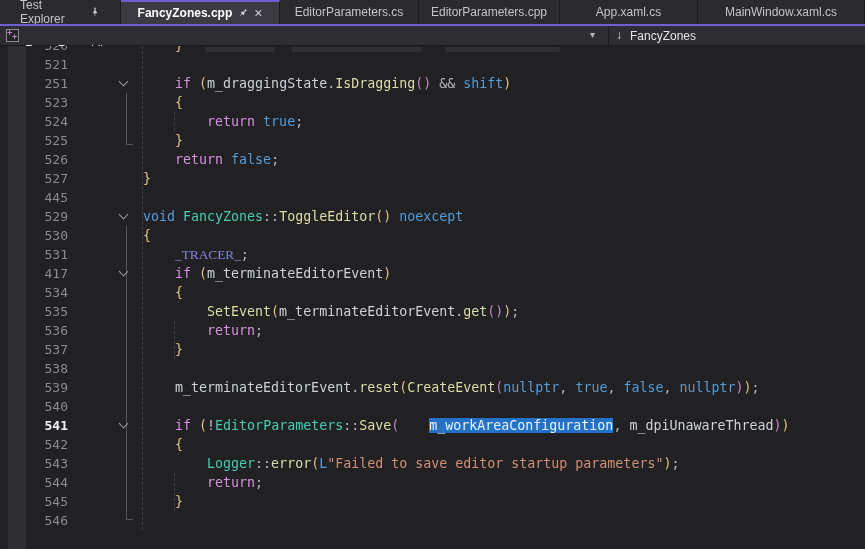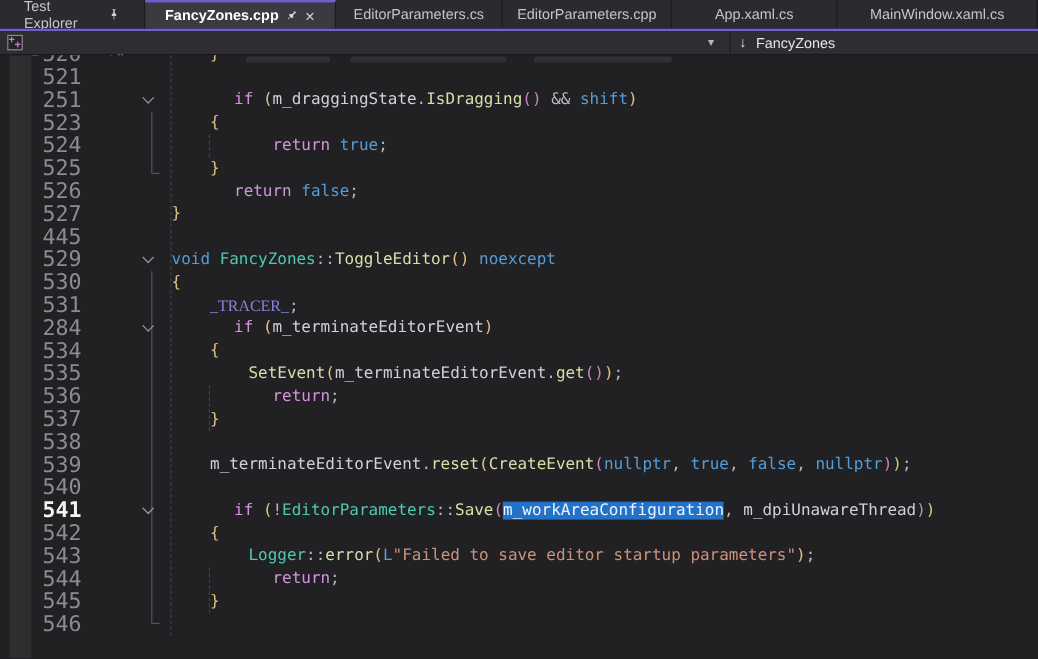--- a/index.html
+++ b/index.html
@@ -40,39 +40,39 @@
 
   
   .editor { position:absolute; left:0; top:46px; width:865px; height:503px;
     background:var(--editor-bg,#212124); overflow:hidden;
     font-family:"DejaVu Sans Mono","Liberation Mono",monospace; font-size:13.3px; }
   .margin-strip { position:absolute; left:8px; top:0; width:18px; height:503px;
     background:#2e2e31; }
   .rows { position:absolute; left:0; top:-10px; width:865px; }
   .row { height:19px; display:flex; align-items:center; }
   .ln { width:68px; text-align:right; color:var(--line-number,#8b8b90); flex:none;
-    font-size:18px; }
+    font-size:13px; }
   .ln.current { color:#f2f2f2; font-weight:bold;text-align:right; }
   .fold { width:75px; height:19px; position:relative; flex:none; }
   .chev { position:absolute; left:52px; top:4px; width:7px; height:7px;
     border-right:1.6px solid #9a9aa0; border-bottom:1.6px solid #9a9aa0;
     transform:rotate(45deg); }
   .code { white-space:pre; }
   .tk-kw    { color:var(--tk-kw,#569CD6); }
-  .tk-ctrl  { color:var(--tk-ctrl,#D592DE);margin-left:20px; }
+  .tk-ctrl  { color:var(--tk-ctrl,#D592DE); }
   .tk-type  { color:var(--tk-type,#4EC9B0); }
   .tk-fn    { color:var(--tk-fn,#DCDCAA); }
   .tk-var   { color:var(--tk-var,#d0d0da); }
   .tk-macro { color:var(--tk-macro,#8584dd);font-family:Liberation Serif, serif; }
   .tk-str   { color:var(--tk-str,#CE9178); }
   .tk-p1    { color:var(--tk-p1,#DFC184); }
   .tk-p2    { color:var(--tk-p2,#C586C0); }
   .tk-punc  { color:var(--tk-punc,#b8b8bc); }
   .tk-ws    { color:#d0d0da; }
-  .tk-sel   { background:var(--selection-bg,#2472C8); color:#eaf4ff; }
+  .tk-sel   { background:var(--selection-bg,#2472C8); color:#eaf4ff;margin-left:30px; }
 
   
   .guide { position:absolute; width:0; border-left:1px dashed #3f3f46; }
   .fold-line { position:absolute; width:0; border-left:1px solid #55555a; }
   .fold-line::after { content:""; position:absolute; left:0; bottom:0; width:6px; height:1px;
     background:#55555a; }
   .frag { position:absolute; height:5px; border-radius:2px; background:#37373c; opacity:.7; }
 </style>
 </head>
 <body>
@@ -198,21 +198,21 @@
           <span class="ln">530</span>
           <span class="fold"></span>
           <span class="code"><span class="tk-p1">{</span></span>
         </div>
         <div class="row">
           <span class="ln">531</span>
           <span class="fold"></span>
           <span class="code"><span class="tk-ws">    </span><span class="tk-macro">_TRACER_</span><span class="tk-punc">;</span></span>
         </div>
         <div class="row">
-          <span class="ln">284</span>
+          <span class="ln">417</span>
           <span class="fold">
             <span class="chev"></span>
           </span>
           <span class="code"><span class="tk-ws">    </span><span class="tk-ctrl">if</span><span class="tk-ws"> </span><span class="tk-p1">(</span><span class="tk-var">m_terminateEditorEvent</span><span class="tk-p1">)</span></span>
         </div>
         <div class="row">
           <span class="ln">534</span>
           <span class="fold"></span>
           <span class="code"><span class="tk-ws">    </span><span class="tk-p1">{</span></span>
         </div>

